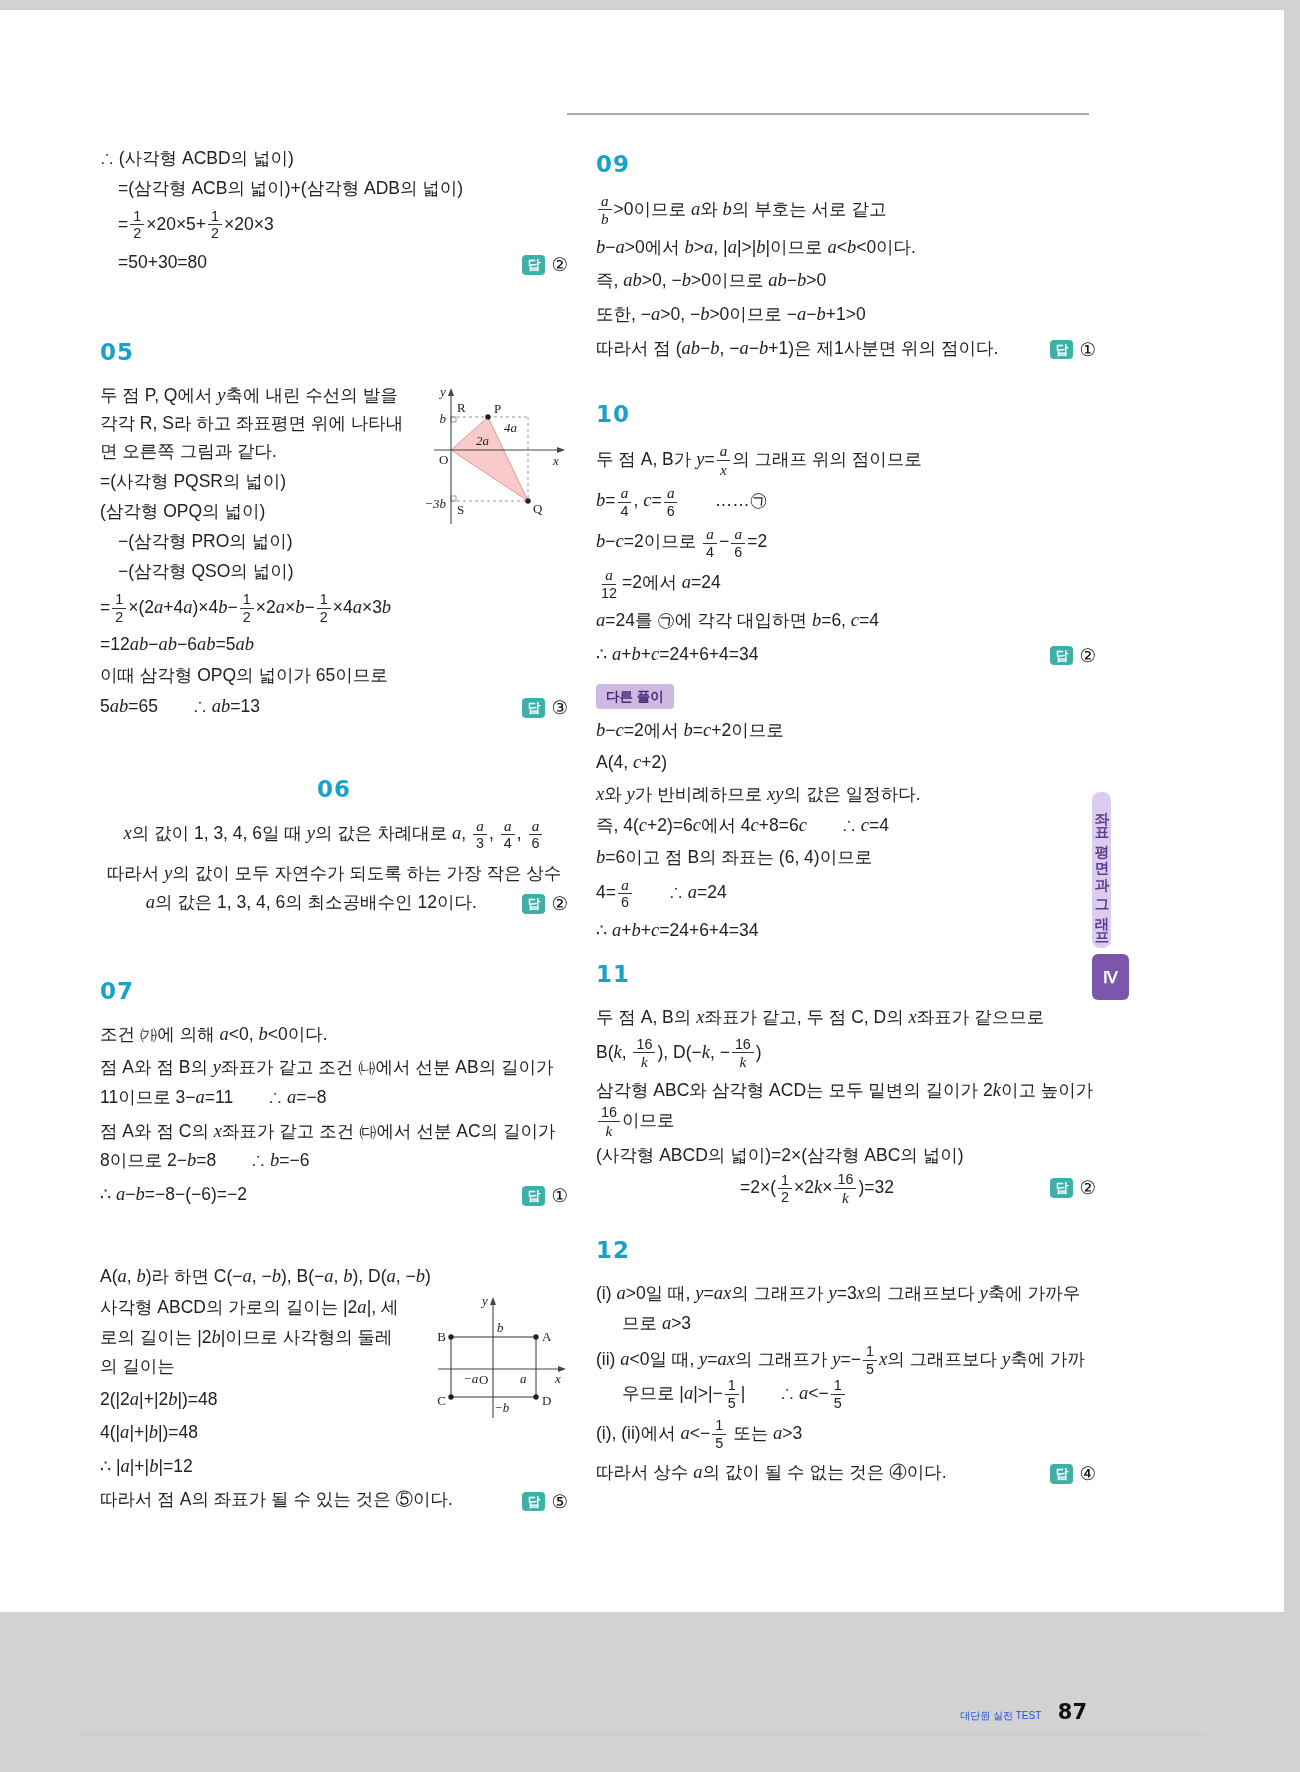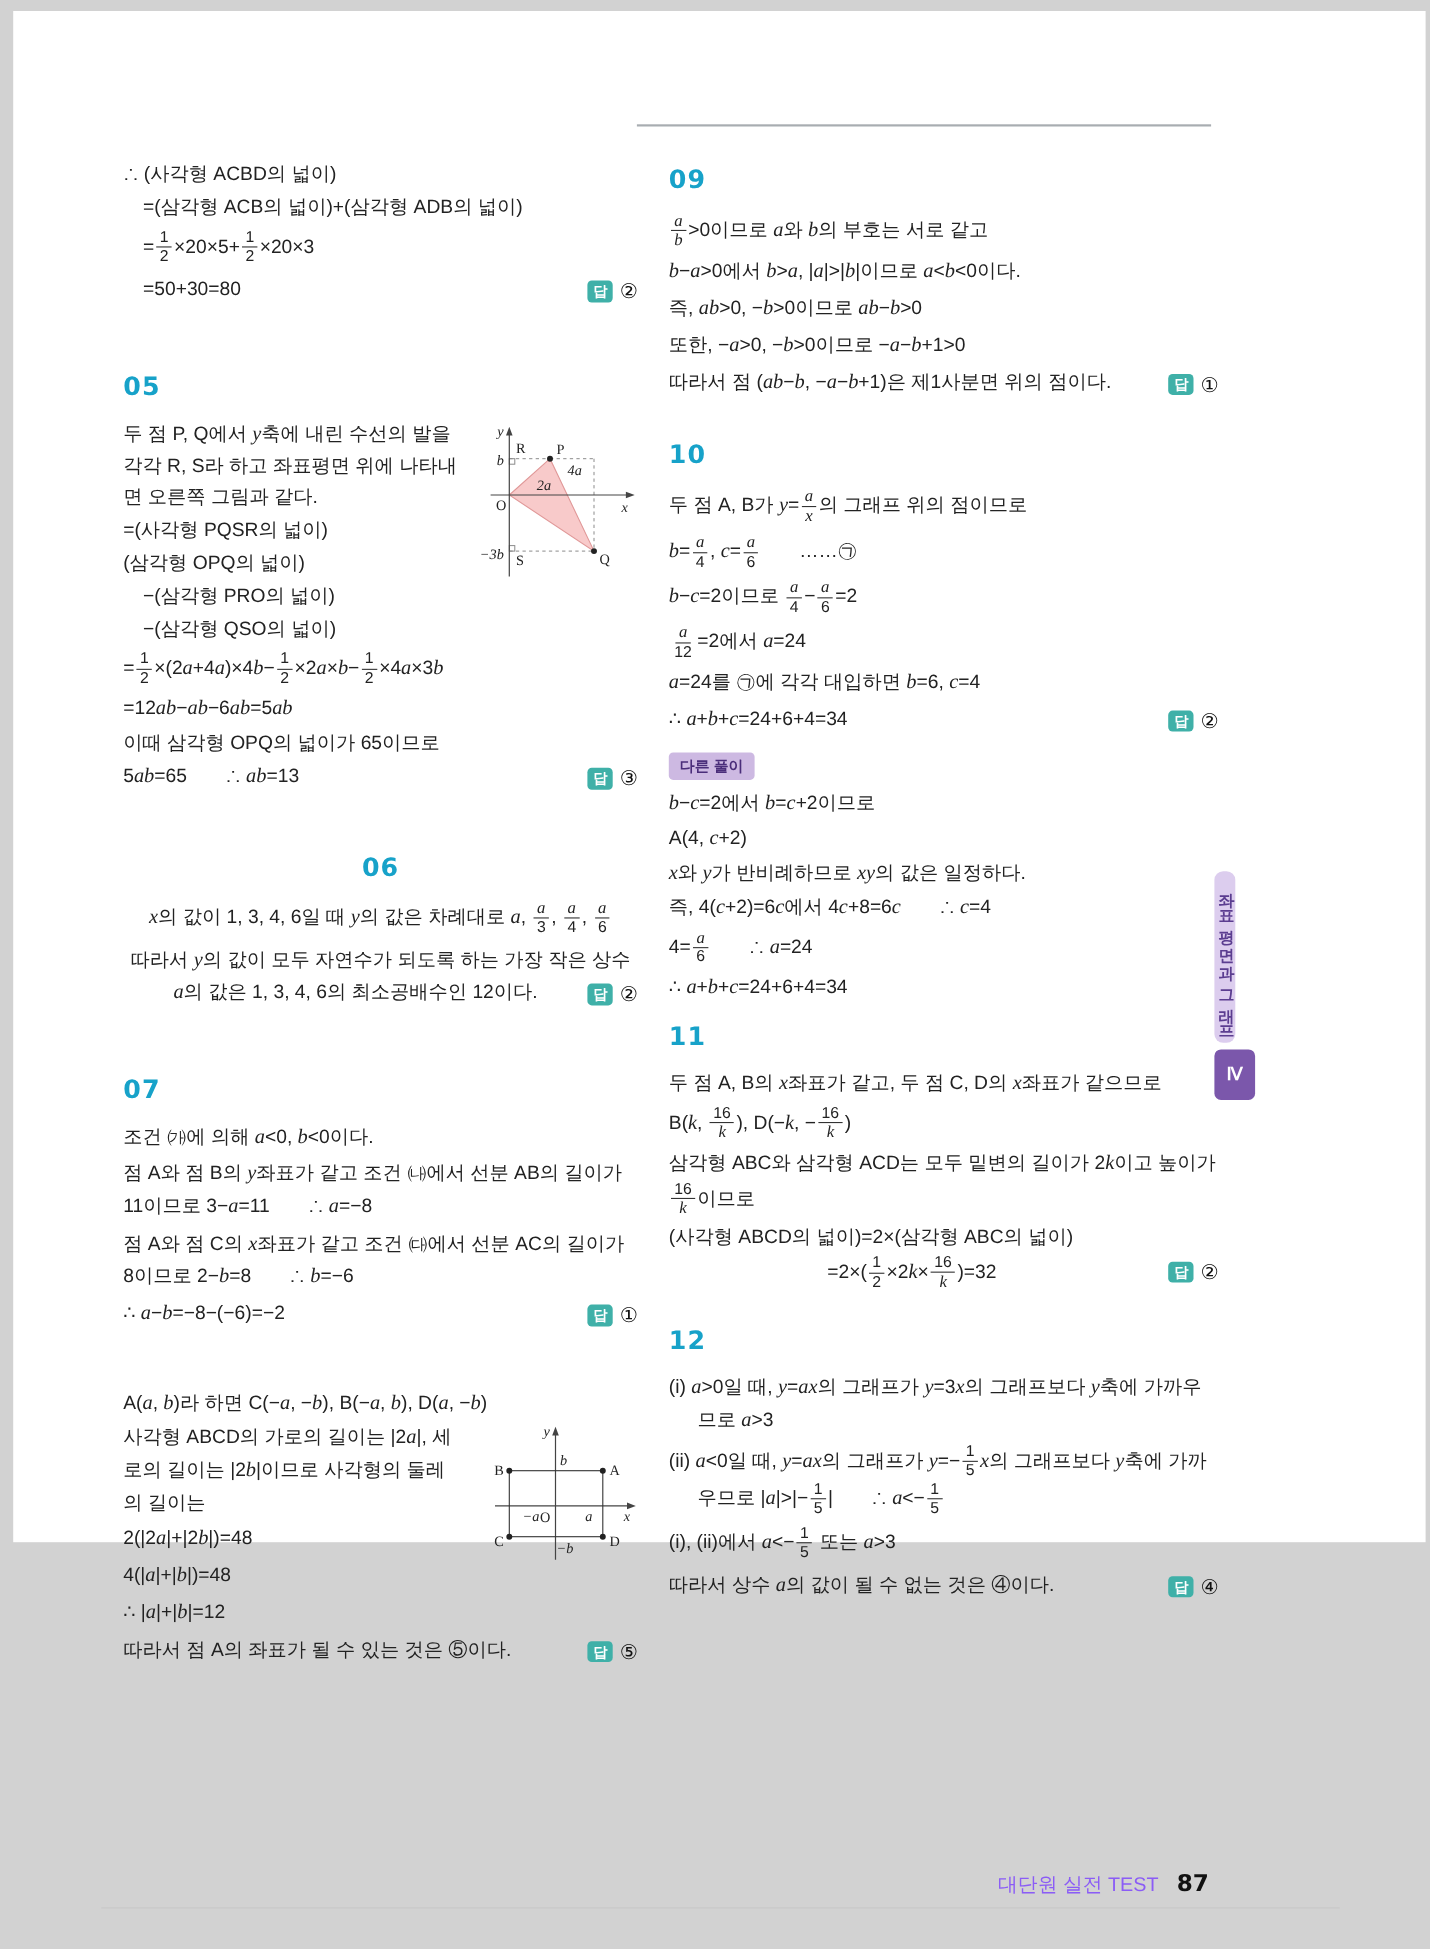--- a/index.html
+++ b/index.html
@@ -1,19 +1,19 @@
 <!DOCTYPE html>
 <html><head>
 <meta charset="utf-8">
 <title>대단원 실전 TEST 해설</title>
 <style>
   *{margin:0;padding:0;box-sizing:border-box}
   html,body{background:#d2d2d2}
   body{width:1300px;height:1772px;position:relative;font-family:"Liberation Sans",sans-serif;color:#1e1e1e}
-  .page{position:absolute;left:12px;top:10px;width:1284px;height:1392px;background:#ffffff}
+  .page{position:absolute;left:0;top:10px;width:1284px;height:1602px;background:#ffffff}
   .rule{position:absolute;background:#a8adb1;height:1.5px}
   .rule-top{left:567px;top:103px;width:522px}
   .rule-bottom{left:80px;top:1724px;width:1126px;background:#c7c7c7;height:1px}
 
   .col{position:absolute;top:128px;font-size:17.5px;line-height:1.6;color:#222}
   .col-left{left:100px;width:468px}
   .col-right{left:596px;width:500px}
 
   .blk{margin-top:0}
   .pnum{font-weight:bold;font-size:23px;color:#17a2c9;margin-bottom:9px;letter-spacing:1px;font-family:"DejaVu Sans",sans-serif}
@@ -39,21 +39,21 @@
   .fig .ra{fill:none;stroke:#8a8a8a;stroke-width:0.9}
   .fig circle{fill:#222}
 
   .side-tab{position:absolute;left:1092px;top:782px;width:37px}
   .tab-title{background:#dccdee;color:#5b3d90;border-radius:8px;height:156px;display:flex;align-items:center;justify-content:center;
     writing-mode:vertical-rl;font-size:14.5px;font-weight:bold;letter-spacing:2px}
   .tab-num{margin-top:6px;background:#7b57ab;color:#fff;border-radius:6px;height:46px;display:flex;align-items:center;justify-content:center;
     font-size:16px;font-weight:bold}
 
   .footer{position:absolute;left:0;top:1690px;width:1087px;text-align:right}
-  .footer .flabel{font-size:18px;color:#8b5cf6}
+  .footer .flabel{font-size:10px;color:#1d4ed8}
   .footer .pageno{font-size:21px;font-weight:bold;color:#111;margin-left:12px;font-family:"DejaVu Sans",sans-serif}
 </style>
 </head>
 <body>
 
 <div class="page">
   <div class="rule rule-top"></div>
 
   <div class="col col-left" id="col-left">
       <section class="blk" style="margin-top: 6px;">
@@ -228,20 +228,21 @@
         <div class="ln" style="margin-top: 4px;"><i class="v">a</i>=24를 ㉠에 각각 대입하면 <i class="v">b</i>=6, <i class="v">c</i>=4</div>
         <div class="ln" style="margin-top: 4px;">∴ <i class="v">a</i>+<i class="v">b</i>+<i class="v">c</i>=24+6+4=34<span class="ans">
             <span class="bdg">답</span>
             <span class="cn">②</span>
           </span></div>
         <div class="altwrap"><span class="alt">다른 풀이</span></div>
         <div class="ln"><i class="v">b</i>−<i class="v">c</i>=2에서 <i class="v">b</i>=<i class="v">c</i>+2이므로</div>
         <div class="ln" style="margin-top: 2px;">A(4, <i class="v">c</i>+2)</div>
         <div class="ln" style="margin-top: 2px;"><i class="v">x</i>와 <i class="v">y</i>가 반비례하므로 <i class="v">xy</i>의 값은 일정하다.</div>
         <div class="ln" style="margin-top: 2px;">즉, 4(<i class="v">c</i>+2)=6<i class="v">c</i>에서 4<i class="v">c</i>+8=6<i class="v">c</i>　　∴ <i class="v">c</i>=4</div>
+        <div class="ln" style="margin-top: 2px;"><i class="v">b</i>=6이고 점 B의 좌표는 (6, 4)이므로</div>
         <div class="ln" style="margin-top: 4px;">4=<span class="fr">
             <span class="nu"><i class="v">a</i></span>
             <span class="de">6</span>
           </span>　　∴ <i class="v">a</i>=24</div>
         <div class="ln" style="margin-top: 4px;">∴ <i class="v">a</i>+<i class="v">b</i>+<i class="v">c</i>=24+6+4=34</div>
       </section>
       <section class="blk" style="margin-top: 12px;">
         <div class="pnum">11</div>
         <div class="ln">두 점 A, B의 <i class="v">x</i>좌표가 같고, 두 점 C, D의 <i class="v">x</i>좌표가 같으므로</div>
         <div class="ln" style="margin-top: 4px;">B(<i class="v">k</i>, <span class="fr">

